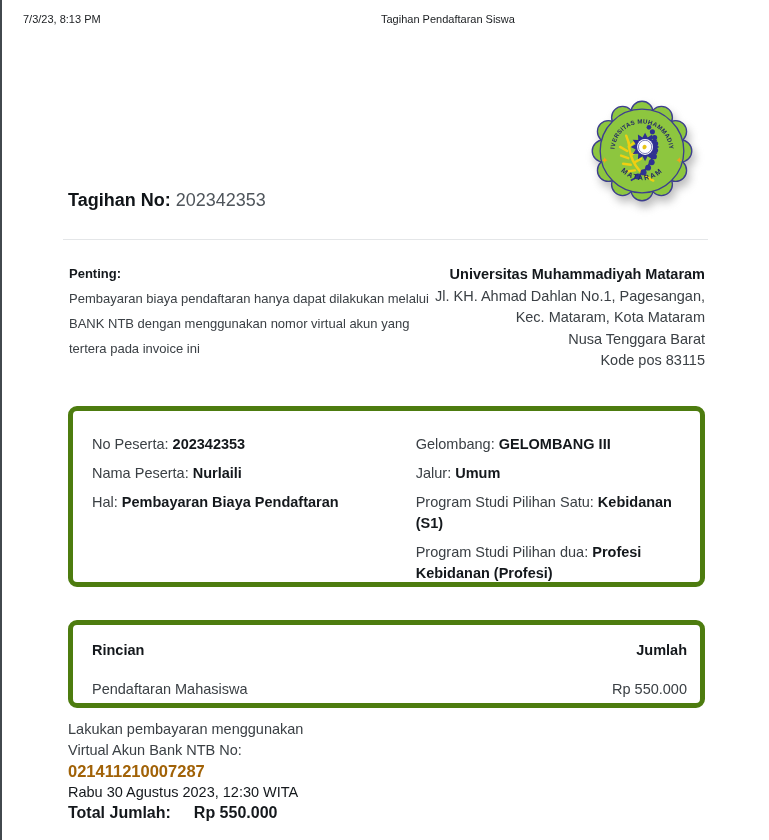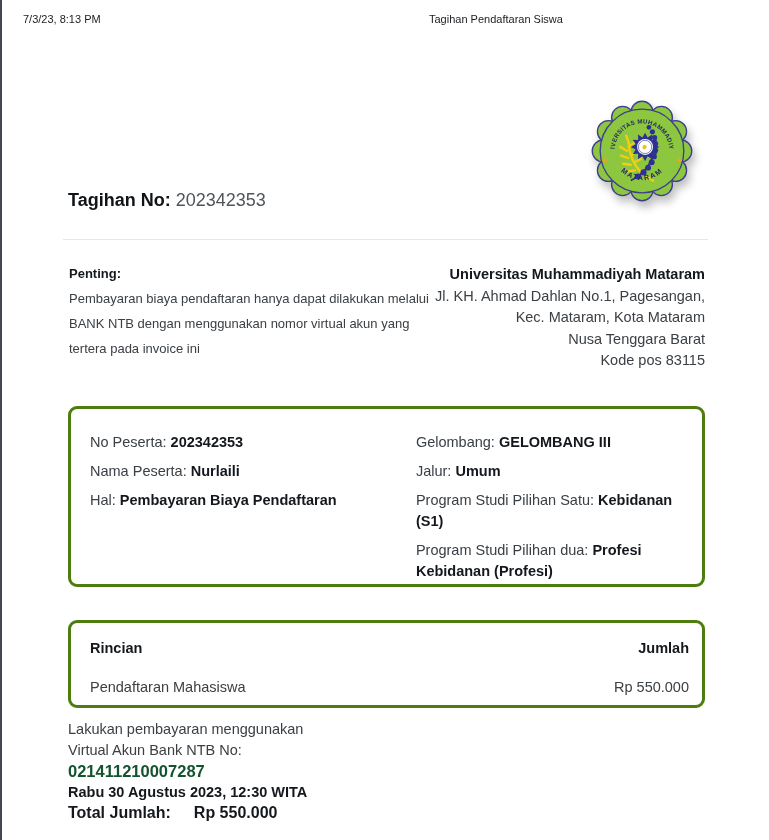--- a/index.html
+++ b/index.html
@@ -1,48 +1,48 @@
 <!DOCTYPE html>
 <html><head>
 <meta charset="utf-8">
 <style>
   html,body{margin:0;padding:0;background:#ffffff;}
   .sheet{position:relative;width:769px;height:840px;background:#fff;overflow:hidden;
          font-family:"Liberation Sans","DejaVu Sans",sans-serif;color:#3b4045;}
   .edge-line{position:absolute;left:0;top:0;width:2px;height:840px;background:#42484e;}
   .meta{position:absolute;top:13px;font-size:11px;color:#1a1d20;white-space:nowrap;}
   .meta-left{left:23px;}
-  .meta-title{left:381px;margin-left:48px;}
+  .meta-title{left:381px;}
   .logo-wrap{position:absolute;left:591px;top:100px;width:102px;height:102px;
              filter:drop-shadow(3px 6px 4px rgba(110,110,110,.45));}
   .logo-wrap svg{width:102px;height:102px;display:block;}
   .tagihan{position:absolute;left:68px;top:190px;font-size:18px;white-space:nowrap;}
   .tagihan .lbl{font-weight:bold;color:#101418;}
   .tagihan .num{color:#4f555b;}
   .divider{position:absolute;left:63px;top:239px;width:645px;border-top:1px solid #e4e6e8;height:0;}
   .penting{position:absolute;left:69px;top:261px;width:372px;font-size:13px;line-height:25px;}
   .penting .t{font-weight:bold;color:#14181c;}
   .addr{position:absolute;left:405px;top:264px;width:300px;text-align:right;
         font-size:14.5px;line-height:21.5px;}
   .addr .n{font-weight:bold;color:#14181c;}
-  .card{position:absolute;left:68px;width:637px;border:3px solid #4d7c0f;border-radius:9px;
+  .card{position:absolute;left:68px;width:637px;border:5px solid #4d7c0f;border-radius:9px;
         box-sizing:border-box;background:#fff;}
   .card1{top:406px;height:181px;padding:23px 19px;display:flex;}
   .c1l{width:327px;}
   .c1r{width:268px;}
   .field{margin:0 0 8px 0;font-size:14.5px;line-height:21px;color:#3b4045;}
   .field b{color:#14181c;}
   .card2{top:620px;height:88px;padding:17px 13px 0 19px;}
   .bill-head{display:flex;justify-content:space-between;font-weight:bold;font-size:14.5px;
              color:#14181c;margin-bottom:23px;}
   .bill-row{display:flex;justify-content:space-between;font-size:14.5px;color:#3b4045;}
   .payrow{position:absolute;left:68px;top:719px;width:637px;display:flex;align-items:flex-start;flex-direction:column;}
   .pay-left{width:380px;font-size:14.5px;line-height:20.5px;color:#3b4045;}
-  .va{font-size:16.5px;font-weight:bold;color:#14532d;line-height:22px;}
-  .deadline{font-weight:bold;color:#14181c;}
+  .va{font-size:16.5px;font-weight:bold;color:#a16207;line-height:22px;}
+  .deadline{font-weight:normal;color:#14181c;}
   .pay-right{flex:1;display:flex;justify-content:flex-end;gap:23px;padding-right:13px;
              font-size:16px;font-weight:bold;color:#14181c;line-height:20px;white-space:nowrap;}
 </style>
 </head>
 <body>
 
 <div class="sheet">
   <div class="edge-line"></div>
 
   <div class="meta meta-left">7/3/23, 8:13 PM</div>

